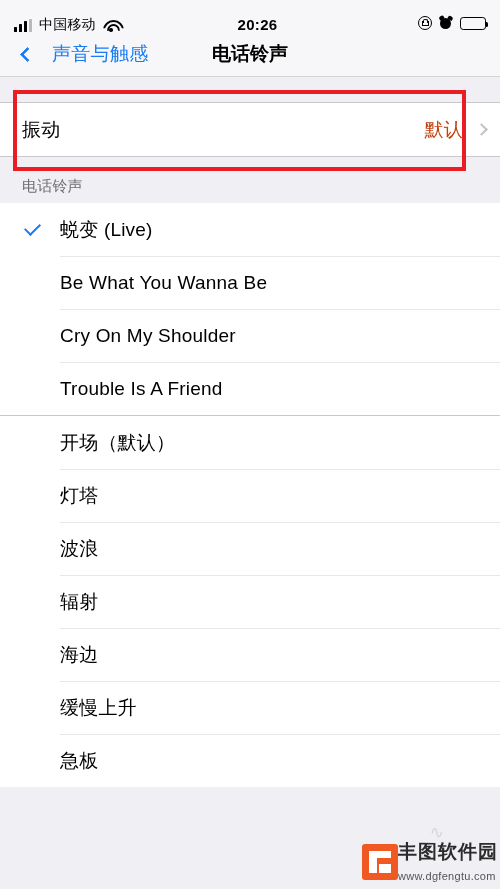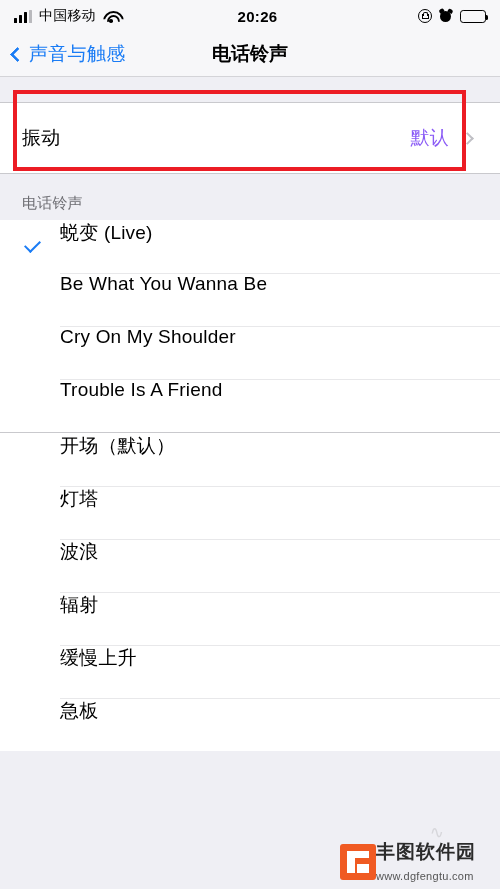--- a/index.html
+++ b/index.html
@@ -6,21 +6,21 @@
   html, body {
     width:500px; height:889px;
     font-family:"Liberation Sans","DejaVu Sans",sans-serif;
     background:#efeff4;
     overflow:hidden;
   }
   #phone { position:relative; width:500px; height:889px; background:#efeff4; }
 
   
   .status-bar{
-    height:30px; display:flex; align-items:center;
+    height:30px; display:flex; align-items:flex-start;
     padding:16px 14px; background:#f7f7f9; position:relative;
   }
   .sb-left{ display:flex; align-items:center; gap:7px; }
   .signal{ display:flex; align-items:flex-end; gap:2px; height:13px; }
   .signal i{ display:block; width:3px; background:#000; border-radius:.5px; }
   .signal i:nth-child(1){ height:5px; }
   .signal i:nth-child(2){ height:8px; }
   .signal i:nth-child(3){ height:11px; }
   .signal i:nth-child(4){ height:13px; background:#b9b9bd; }
   .carrier{ font-size:14px; color:#000; letter-spacing:.2px; }
@@ -77,22 +77,22 @@
     width:2px; height:5px; background:#000; border-radius:0 1.5px 1.5px 0;
   }
   .battery-fill{ height:100%; background:#000; border-radius:1.4px; }
 
   
   .nav-bar{
     height:45px; background:#f7f7f9; position:relative;
     display:flex; align-items:center; border-bottom:1px solid #d4d4d8;
   }
   .nav-back{
-    display:flex; align-items:center; gap:3px;
-    padding-left:12px; color:#1a7cf5; cursor:pointer;
+    display:flex; align-items:center; gap:16px;
+    padding-left:22px; color:#1a7cf5; cursor:pointer;
   }
   .chev-left{
     width:11px; height:11px; border-left:3px solid #1a7cf5;
     border-bottom:3px solid #1a7cf5; transform:rotate(45deg);
     margin-right:3px; border-radius:1px;
   }
   .nav-back-label{ font-size:19px; color:#1a7cf5; letter-spacing:.3px; }
   .nav-title{
     position:absolute; left:0; right:0; text-align:center;
     font-size:19px; font-weight:bold; color:#000; pointer-events:none;
@@ -101,42 +101,42 @@
   
   .content{ position:relative; }
 
   .gap{ background:#efeff4; }
   .gap-24{ height:25px; }
 
   .group{ background:#fff; border-top:1px solid #c9c9cd; border-bottom:1px solid #c9c9cd; }
   .group-plain{ background:#fff; }
 
   .row{
-    height:70px; display:flex; align-items:center;
-    padding-left:22px; padding-right:28px; background:#fff;
+    height:53px; display:flex; align-items:center;
+    padding-left:22px; padding-right:14px; background:#fff;
     position:relative; cursor:pointer;text-align:right;
   }
   .row-label{ font-size:19px; color:#000; letter-spacing:.2px; }
   .row-value{
-    margin-left:auto; font-size:19px; color:#8b5cf6; letter-spacing:.2px;
+    margin-left:auto; font-size:19px; color:#c2410c; letter-spacing:.2px;
   }
   .chev-right{
     width:9px; height:9px; border-top:2.2px solid #c0c0c5;
     border-right:2.2px solid #c0c0c5; transform:rotate(45deg);
     margin-left:14px; flex:0 0 auto;
   }
 
   .section-header{
     height:46px; display:flex; align-items:flex-end;
     padding:0 0 7px 22px; background:#efeff4;
     font-size:15px; color:#6d6d72; letter-spacing:.2px;
   }
 
   .ring-row{
-    height:53px; display:flex; 
+    height:53px; display:flex; align-items:center;
     padding-right:14px; background:#fff; position:relative; cursor:pointer;
   }
   .ring-row + .ring-row::before{
     content:""; position:absolute; left:60px; right:0; top:0;
     height:1px; background:#e8e8ea;
   }
   .check-slot{
     width:60px; flex:0 0 60px; display:flex; align-items:center;
     justify-content:center; padding-left:4px;
   }
@@ -150,21 +150,21 @@
   .divider-full{ height:1px; background:#c9c9cd; }
 
   
   .annotation{
     position:absolute; left:13px; top:90px; width:453px; height:81px;
     border:4px solid #ec1c24; pointer-events:none; z-index:40;
   }
 
   
   .watermark{
-    position:absolute; right:24px; bottom:6px; z-index:50;
+    position:absolute; right:2px; bottom:6px; z-index:50;
     display:flex; align-items:center; pointer-events:none;
   }
   .wm-logo{
     width:36px; height:36px; background:#f05a22; border-radius:3px;
     position:relative; flex:0 0 auto;
   }
   .wm-logo::before{
     content:""; position:absolute; left:7px; top:7px;
     width:22px; height:7px; background:#fff;
   }
@@ -273,20 +273,24 @@
       <div class="ring-row">
         <span class="check-slot"></span>
         <span class="ring-label">波浪</span>
       </div>
       <div class="ring-row">
         <span class="check-slot"></span>
         <span class="ring-label">辐射</span>
       </div>
       <div class="ring-row">
         <span class="check-slot"></span>
+        <span class="ring-label">海边</span>
+      </div>
+      <div class="ring-row">
+        <span class="check-slot"></span>
         <span class="ring-label">缓慢上升</span>
       </div>
       <div class="ring-row">
         <span class="check-slot"></span>
         <span class="ring-label">急板</span>
       </div>
     </div>
 
   </div>
 

